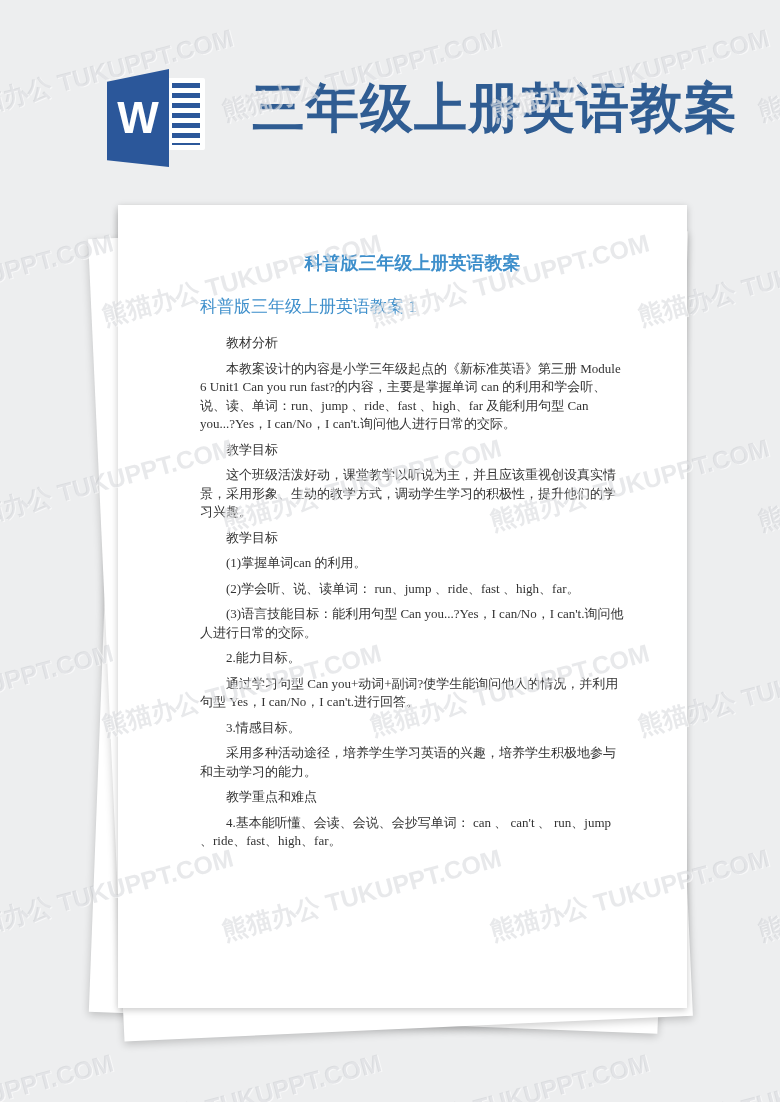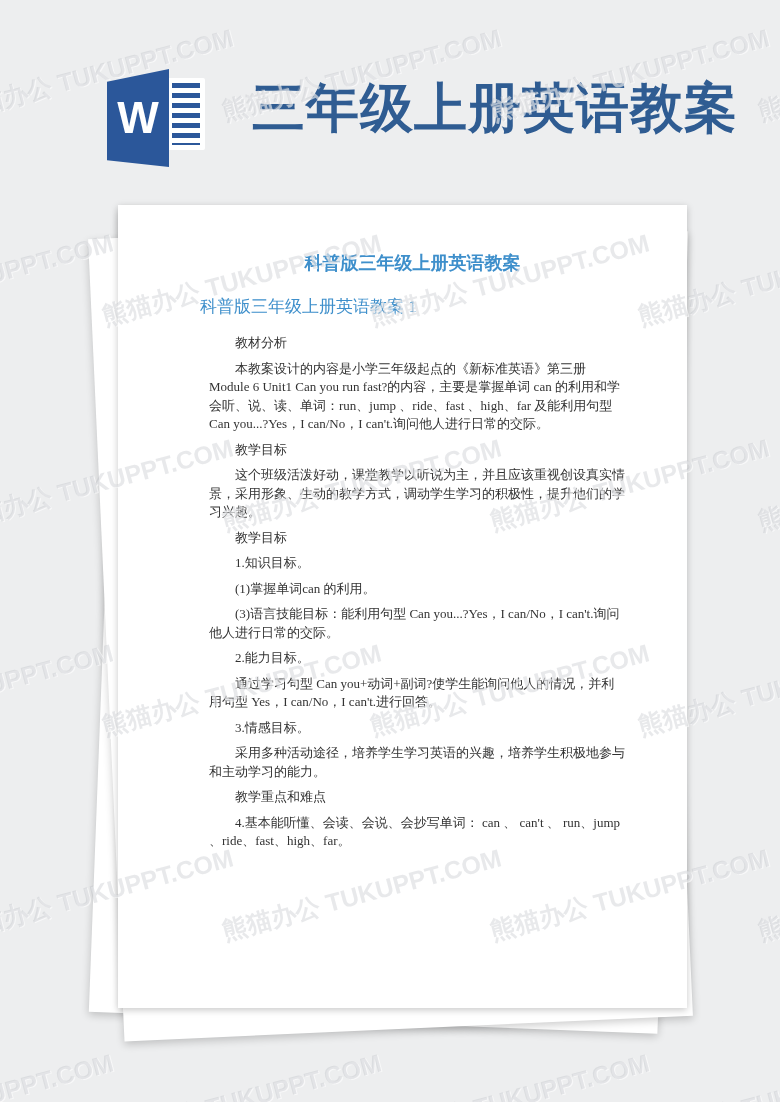--- a/index.html
+++ b/index.html
@@ -61,21 +61,21 @@
     margin:0 0 20px 0;text-align:center;
     font-size:18px;font-weight:bold;
     color:var(--doc-blue,#3e8fcb);
   }
   .doc-subtitle{
     margin:0 0 16px 0;
     font-size:17px;font-weight:normal;
     color:var(--doc-blue,#3e8fcb);
   }
   .doc-body p{
-    margin:0 0 7px 9px;
+    margin:0 0 7px 0;
     font-size:13px;line-height:18.5px;
     color:#333;
     text-indent:2em;
   }
 
   
   .watermark-layer{
     position:absolute;left:0;top:0;width:100%;height:100%;
     pointer-events:none;z-index:50;
   }
@@ -108,22 +108,22 @@
 
   <div class="doc-page">
     <h1 class="doc-title">科普版三年级上册英语教案</h1>
     <h2 class="doc-subtitle">科普版三年级上册英语教案 1</h2>
     <div class="doc-body">
         <p>教材分析</p>
         <p>本教案设计的内容是小学三年级起点的《新标准英语》第三册 Module 6 Unit1 Can you run fast?的内容，主要是掌握单词 can 的利用和学会听、说、读、单词：run、jump 、ride、fast 、high、far 及能利用句型 Can you...?Yes，I can/No，I can't.询问他人进行日常的交际。</p>
         <p>教学目标</p>
         <p>这个班级活泼好动，课堂教学以听说为主，并且应该重视创设真实情景，采用形象、生动的教学方式，调动学生学习的积极性，提升他们的学习兴趣。</p>
         <p>教学目标</p>
-        <p>1.知识目标。</p>
         <p>(1)掌握单词can 的利用。</p>
+        <p>(2)学会听、说、读单词： run、jump 、ride、fast 、high、far。</p>
         <p>(3)语言技能目标：能利用句型 Can you...?Yes，I can/No，I can't.询问他人进行日常的交际。</p>
         <p>2.能力目标。</p>
         <p>通过学习句型 Can you+动词+副词?使学生能询问他人的情况，并利用句型 Yes，I can/No，I can't.进行回答。</p>
         <p>3.情感目标。</p>
         <p>采用多种活动途径，培养学生学习英语的兴趣，培养学生积极地参与和主动学习的能力。</p>
         <p>教学重点和难点</p>
         <p>4.基本能听懂、会读、会说、会抄写单词： can 、 can't 、 run、jump 、ride、fast、high、far。</p>
       </div>
   </div>
 

